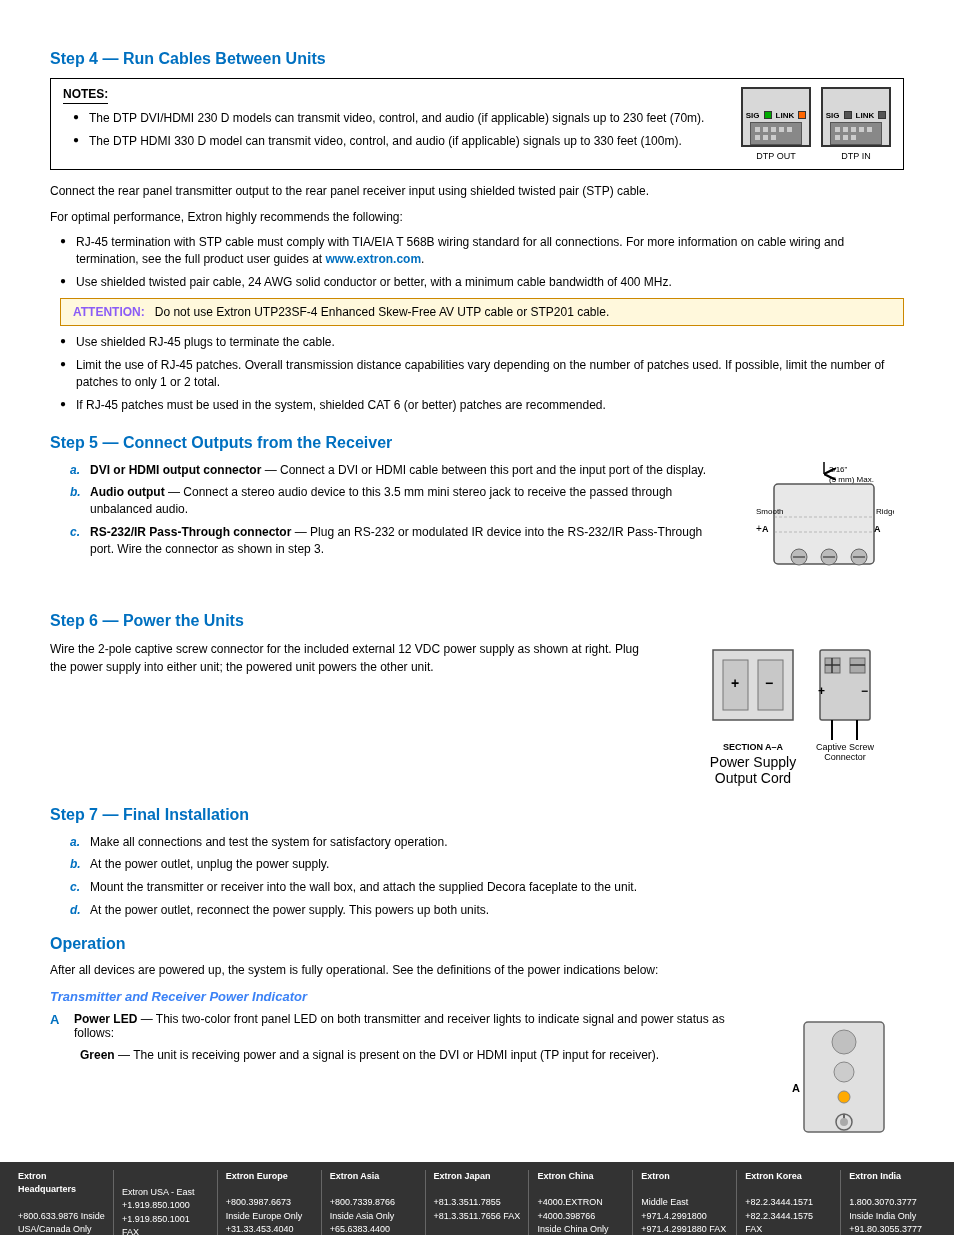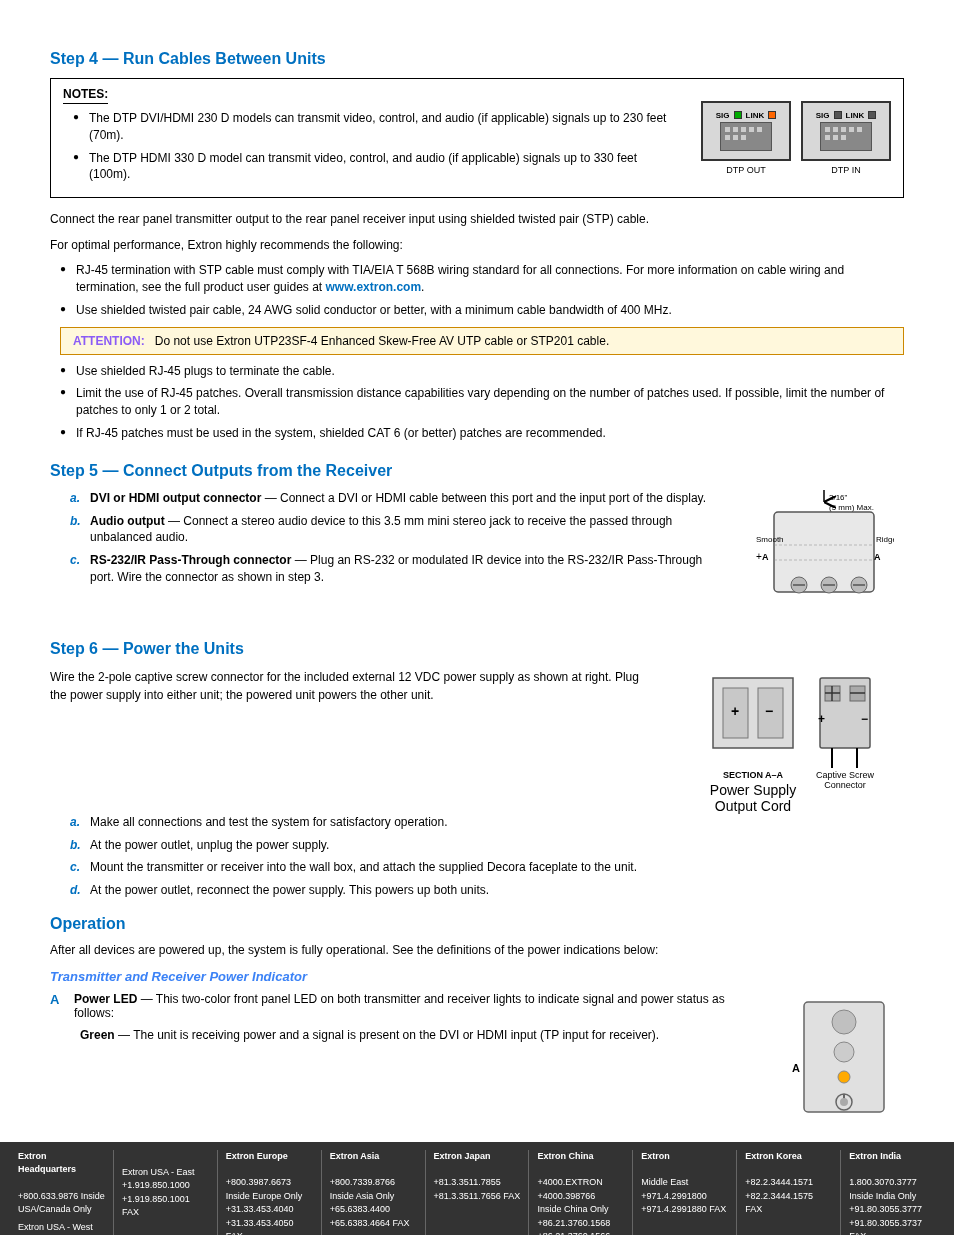--- a/index.html
+++ b/index.html
@@ -48,29 +48,29 @@
       align-items: center;
       gap: 10px;
     }
     .dtp-box {
       display: flex;
       flex-direction: column;
       align-items: center;
       gap: 4px;
     }
     .dtp-port {
-      width: 90px;
+      width: 70px;
       height: 60px;
       border: 2px solid #333;
       background: #d8d8d8;
       position: relative;
       display: flex;
       flex-direction: column;
       align-items: center;
-      padding: 8px;
+      padding: 22px;
     }
     .dtp-port-top {
       display: flex;
       gap: 4px;
       margin-bottom: 2px;
     }
     .dtp-led {
       width: 8px;
       height: 8px;
       background: #555;
@@ -398,20 +398,21 @@
             <text x="3" y="55" font-size="12" fill="#000" font-weight="bold">+</text>
             <text x="46" y="55" font-size="12" fill="#000" font-weight="bold">−</text>
           </svg>
           <div style="font-size:9px; text-align:center; margin-top:2px; white-space:pre-line;">Captive Screw
 Connector</div>
         </div>
       </div>
     </div>
   </div>
 
+  <h2 class="step-heading">Step 7 — Final Installation</h2>
 
   <ol class="letter-list">
     <li>
       <span class="letter-label">a.</span>
       <span>Make all connections and test the system for satisfactory operation.</span>
     </li>
     <li>
       <span class="letter-label">b.</span>
       <span>At the power outlet, unplug the power supply.</span>
     </li>

